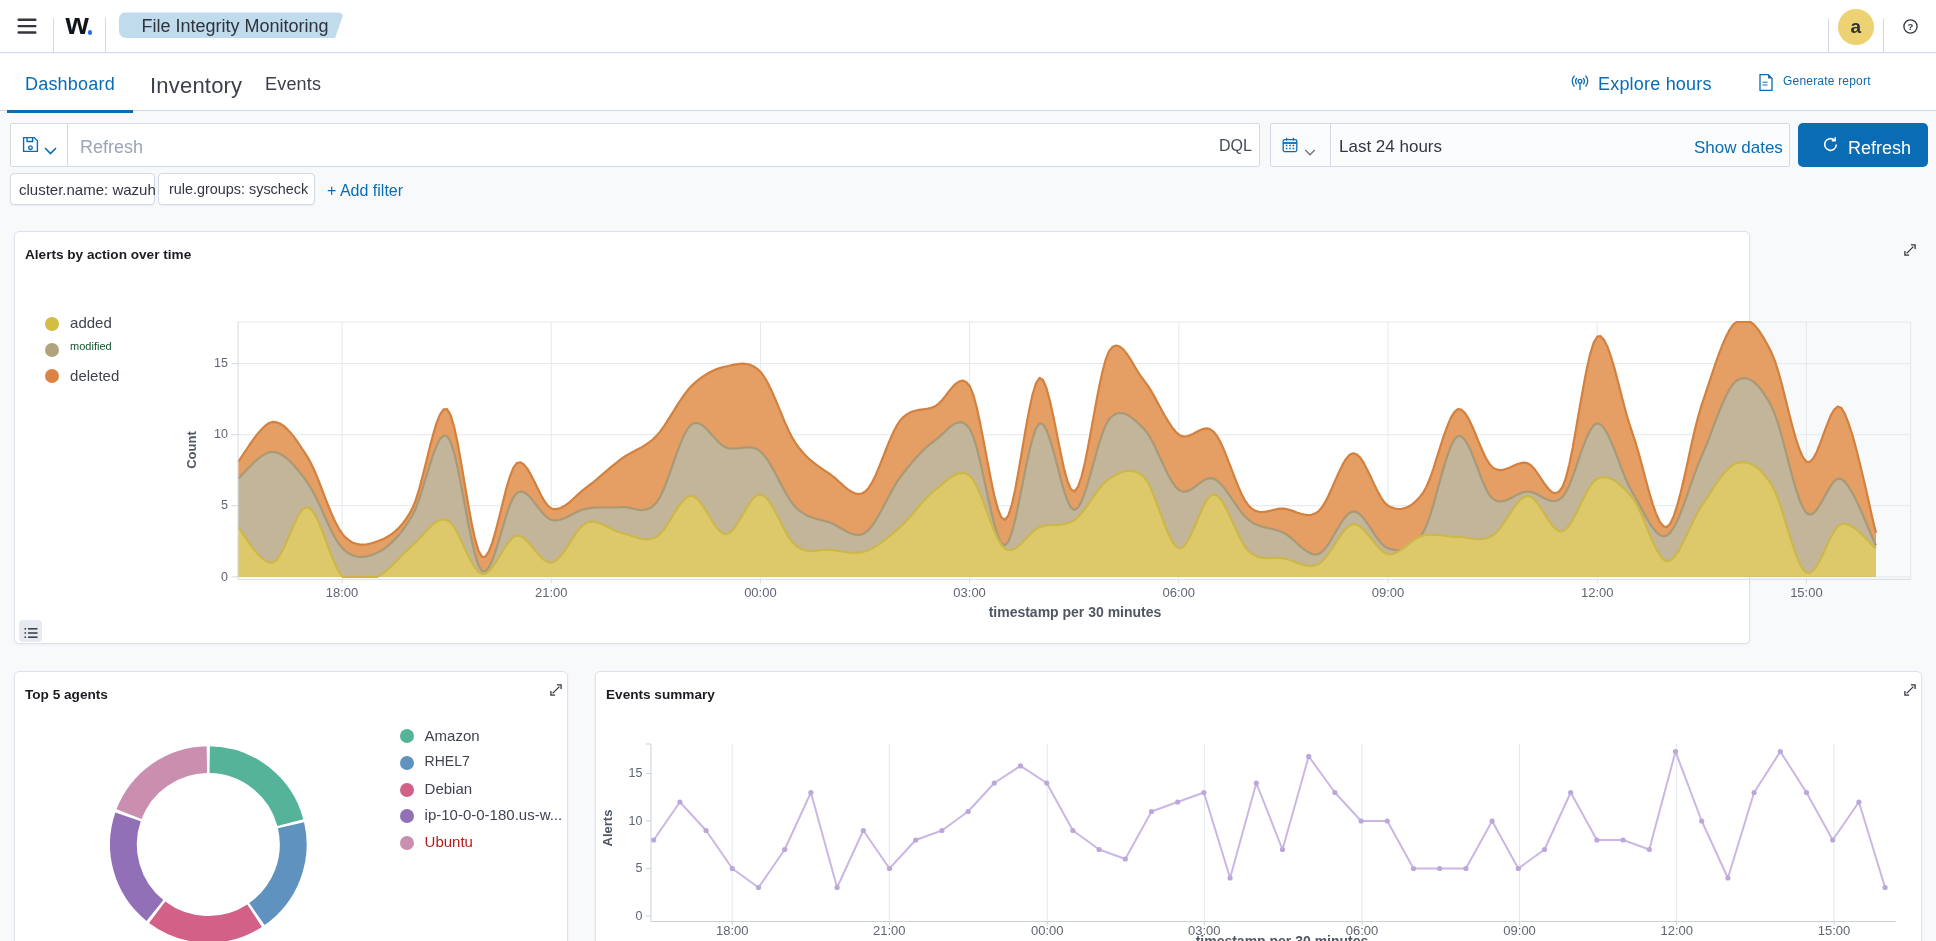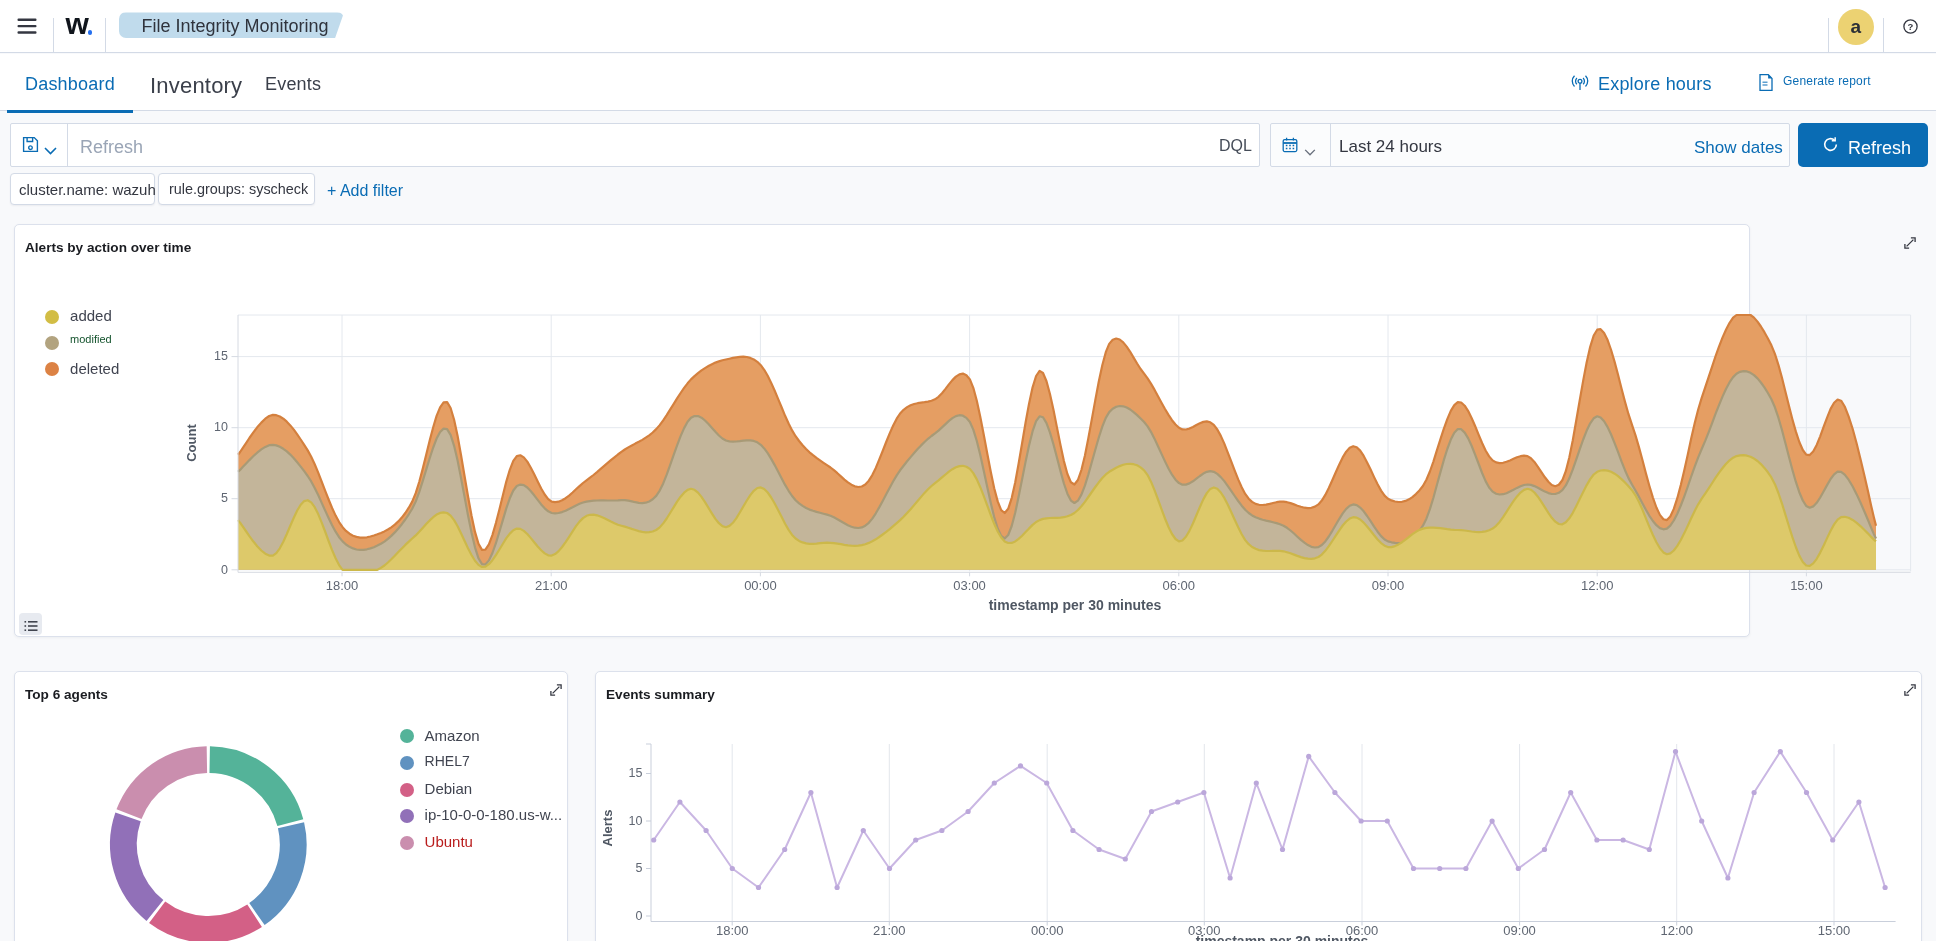--- a/index.html
+++ b/index.html
@@ -84,21 +84,21 @@
         <path d="M12.4 1.2v3.2H9.2" stroke-width="1.4"></path>
       </svg></div>
 <div class="abs" style="left:1848px;top:138.5px;line-height:1;font-size:18px;color:#fff">Refresh</div>
 
 <div class="abs" style="left:10px;top:173px;width:145px;height:32px;background:#fff;border:1px solid #d3dae6;border-radius:4px;box-shadow:0 1px 2px rgba(30,40,60,0.06)"></div>
 <div class="abs" style="left:19px;top:182px;line-height:1;font-size:15px;color:#343741">cluster.name: wazuh</div>
 <div class="abs" style="left:158px;top:173px;width:157px;height:32px;background:#fff;border:1px solid #d3dae6;border-radius:4px;box-shadow:0 1px 2px rgba(30,40,60,0.06)"></div>
 <div class="abs" style="left:169px;top:182px;line-height:1;font-size:14.4px;color:#343741">rule.groups: syscheck</div>
 <div class="abs" style="left:327px;top:183px;line-height:1;font-size:16px;color:#0a6cb4">+ Add filter</div>
 
-<div class="panel" style="left:14px;top:224px;width:1736px;height:413px">
+<div class="panel" style="left:14px;top:231px;width:1736px;height:413px">
 <div class="ptitle">Alerts by action over time</div>
 <div class="abs" style="left:1886.7px;top:10px"><svg width="16" height="16" viewBox="0 0 16 16" fill="none" stroke="#343741" stroke-width="1.3">
           <path d="M8.9 2.9h4.2v4.2M7.1 13.1H2.9V8.9M11.4 4.6L4.6 11.4"></path>
         </svg></div>
 <svg width="1908" height="413" style="position:absolute;left:0;top:0">
 <line x1="223" y1="344.8" x2="1895.6" y2="344.8" stroke="#e4e8ee" stroke-width="1"></line>
 <line x1="223" y1="273.7" x2="1895.6" y2="273.7" stroke="#e4e8ee" stroke-width="1"></line>
 <line x1="223" y1="202.7" x2="1895.6" y2="202.7" stroke="#e4e8ee" stroke-width="1"></line>
 <line x1="223" y1="131.6" x2="1895.6" y2="131.6" stroke="#e4e8ee" stroke-width="1"></line>
 <line x1="223" y1="90.0" x2="1895.6" y2="90.0" stroke="#e4e8ee" stroke-width="1"></line>
@@ -157,21 +157,21 @@
           <rect x="0.5" y="1" width="1.6" height="1.6"></rect>
           <rect x="4" y="1" width="9.5" height="1.6"></rect>
           <rect x="0.5" y="5.2" width="1.6" height="1.6"></rect>
           <rect x="4" y="5.2" width="9.5" height="1.6"></rect>
           <rect x="0.5" y="9.4" width="1.6" height="1.6"></rect>
           <rect x="4" y="9.4" width="9.5" height="1.6"></rect>
         </svg></div>
 </div>
 
 <div class="panel" style="left:14px;top:671px;width:554px;height:290px">
-<div class="ptitle">Top 6 agents</div>
+<div class="ptitle">Top 5 agents</div>
 <div class="abs" style="left:533px;top:10px"><svg width="16" height="16" viewBox="0 0 16 16" fill="none" stroke="#343741" stroke-width="1.3">
           <path d="M8.9 2.9h4.2v4.2M7.1 13.1H2.9V8.9M11.4 4.6L4.6 11.4"></path>
         </svg></div>
 <svg width="554" height="270" style="position:absolute;left:0;top:0">
 <path d="M194.71 87.61 A84.9 84.9 0 0 1 275.33 150.60" fill="none" stroke="#54b399" stroke-width="26.8"></path>
 <path d="M276.01 153.33 A84.9 84.9 0 0 1 241.94 242.09" fill="none" stroke="#6092c0" stroke-width="26.8"></path>
 <path d="M239.60 243.66 A84.9 84.9 0 0 1 142.15 240.26" fill="none" stroke="#d36086" stroke-width="26.8"></path>
 <path d="M139.93 238.53 A84.9 84.9 0 0 1 113.05 144.79" fill="none" stroke="#9170b8" stroke-width="26.8"></path>
 <path d="M114.01 142.14 A84.9 84.9 0 0 1 191.89 87.61" fill="none" stroke="#ca8eae" stroke-width="26.8"></path>
 </svg>

